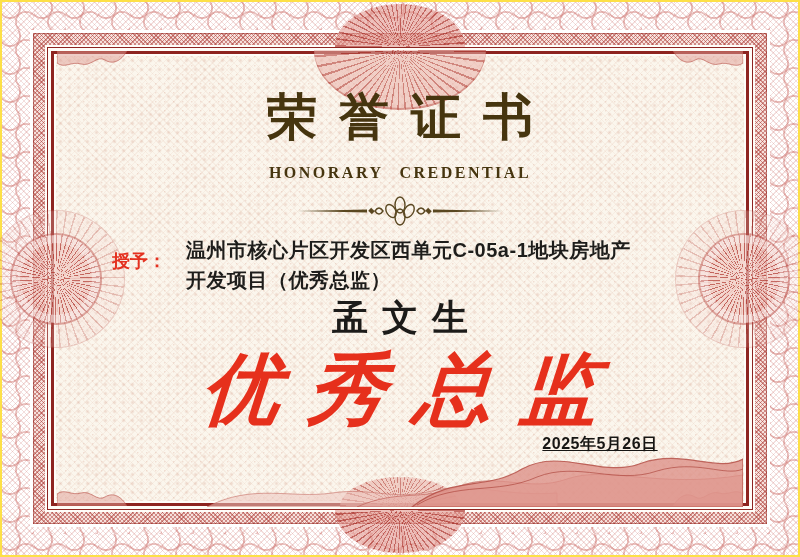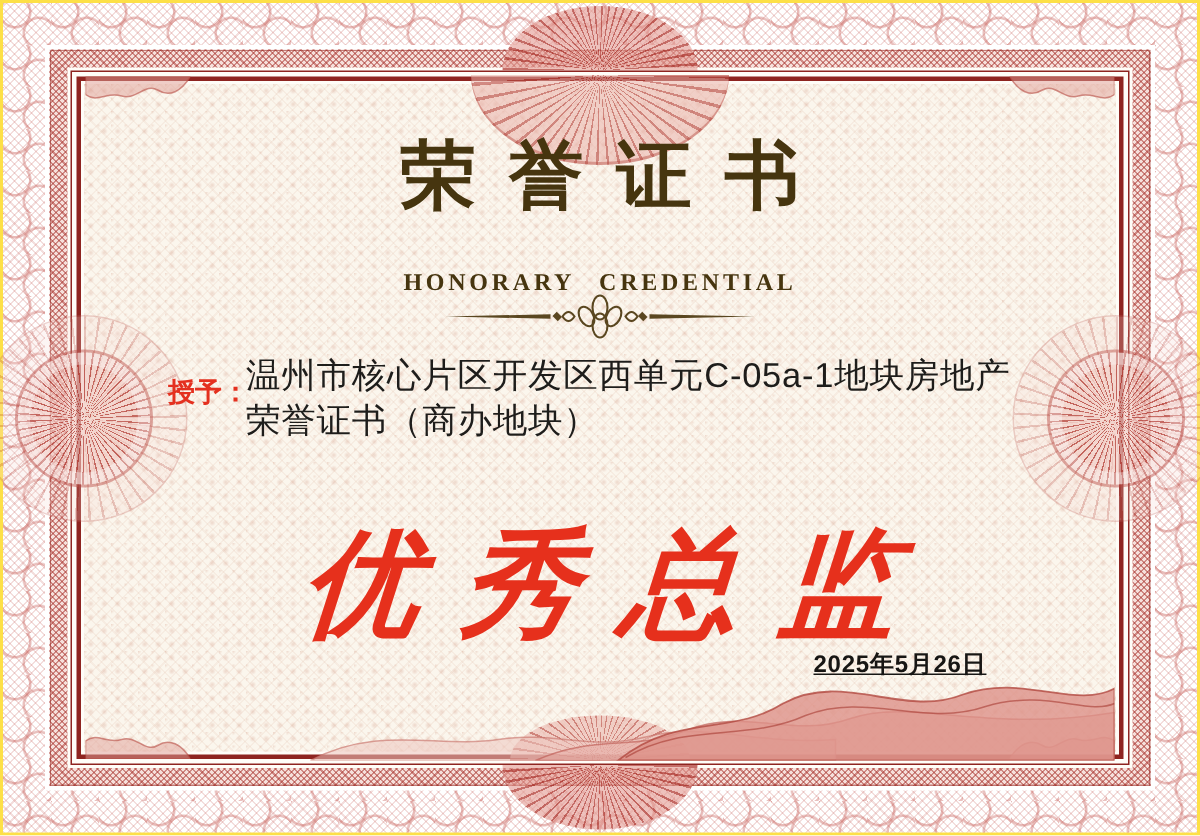--- a/index.html
+++ b/index.html
@@ -64,24 +64,24 @@
   .swag-bl{left:57px;bottom:51px;transform:scaleY(-1);}
   .swag-br{right:57px;bottom:51px;transform:scale(-1,-1);}
   .waves{left:57px;bottom:50px;width:686px;height:72px;}
 
   
   .title{left:0;top:84px;width:800px;text-align:center;
     font-family:"Liberation Serif",serif;font-weight:700;font-size:50px;color:#46350f;
     letter-spacing:22px;text-indent:22px;}
   .subtitle{left:0;top:164px;width:800px;text-align:center;
     font-family:"Liberation Serif",serif;font-weight:700;font-size:16px;color:#46350f;
-    letter-spacing:2.5px;word-spacing:10px;margin-top:16px;}
+    letter-spacing:2.5px;word-spacing:10px;}
   .divider{left:295px;top:194px;width:210px;height:34px;}
   .award-label{left:112px;top:249px;font-size:18px;font-weight:700;color:#e4301f;}
-  .recipient{left:164px;top:235px;width:522px;font-size:23px;font-weight:400;
+  .recipient{left:186px;top:235px;width:522px;font-size:20px;font-weight:700;
     color:#1e1d1b;line-height:30px;letter-spacing:.5px;}
   .name{left:0;top:294px;width:800px;text-align:center;font-size:36px;font-weight:700;
     color:#1c1b19;letter-spacing:14px;text-indent:14px;}
   .honor{left:0;top:338px;width:800px;text-align:center;
     font-family:"Liberation Serif",serif;font-style:italic;font-weight:700;font-size:78px;
     color:#e6301c;letter-spacing:28px;text-indent:28px;transform:skewX(-4deg);}
   .sign{left:497px;top:433px;width:206px;text-align:center;color:#171614;
     font-size:15px;font-weight:700;line-height:21.5px;}
   .sign .s1{letter-spacing:9px;text-indent:9px;white-space:nowrap;}
   .sign .s2{letter-spacing:0;white-space:nowrap;}
@@ -143,22 +143,23 @@
       <ellipse cx="96" cy="17" rx="4.5" ry="7" transform="rotate(-30 96 17)"></ellipse>
       <ellipse cx="114" cy="17" rx="4.5" ry="7" transform="rotate(30 114 17)"></ellipse>
       <path d="M88,17 Q84,11 80,17 Q84,23 88,17 Z"></path>
       <path d="M122,17 Q126,11 130,17 Q126,23 122,17 Z"></path>
     </g>
   </svg>
 
   <div class="abs award-label">授予：</div>
   <div class="abs recipient">
     <div>温州市核心片区开发区西单元C-05a-1地块房地产</div>
-    <div>荣誉证书（商办地块）</div>
+    <div>开发项目（优秀总监）</div>
   </div>
 
+  <div class="abs name">孟文生</div>
   <div class="abs honor">优秀总监</div>
 
   <div class="abs sign">
     <div class="s3">2025年5月26日</div>
   </div>
 
 </div>
 
 </body></html>

